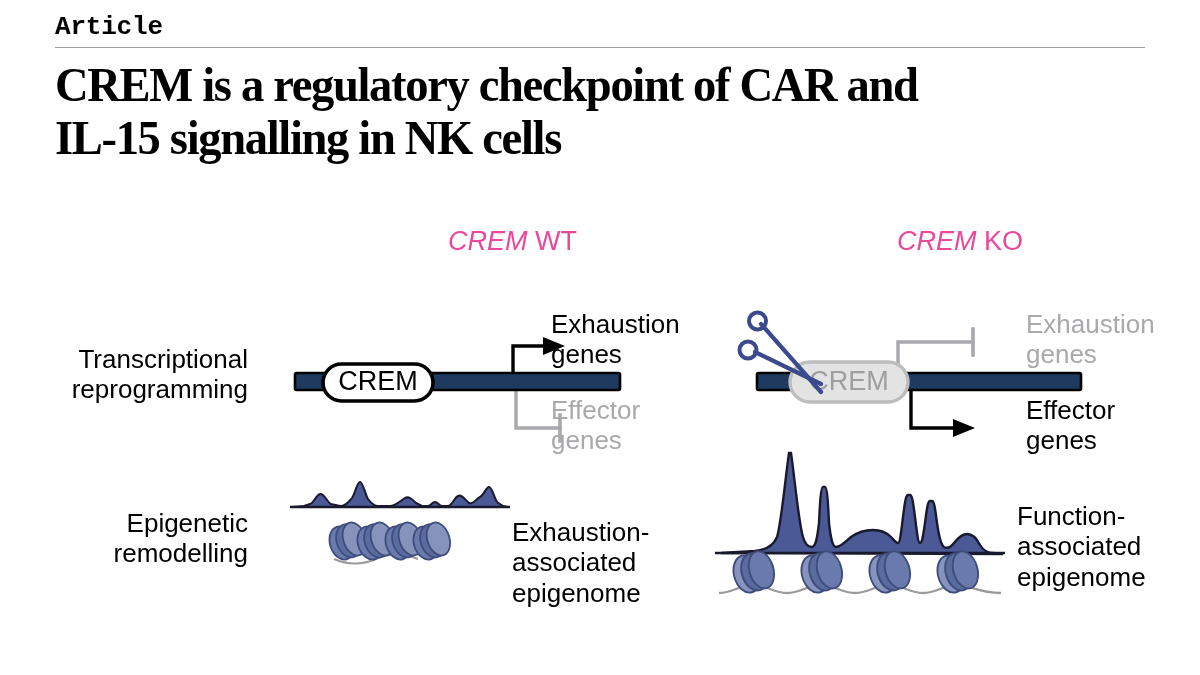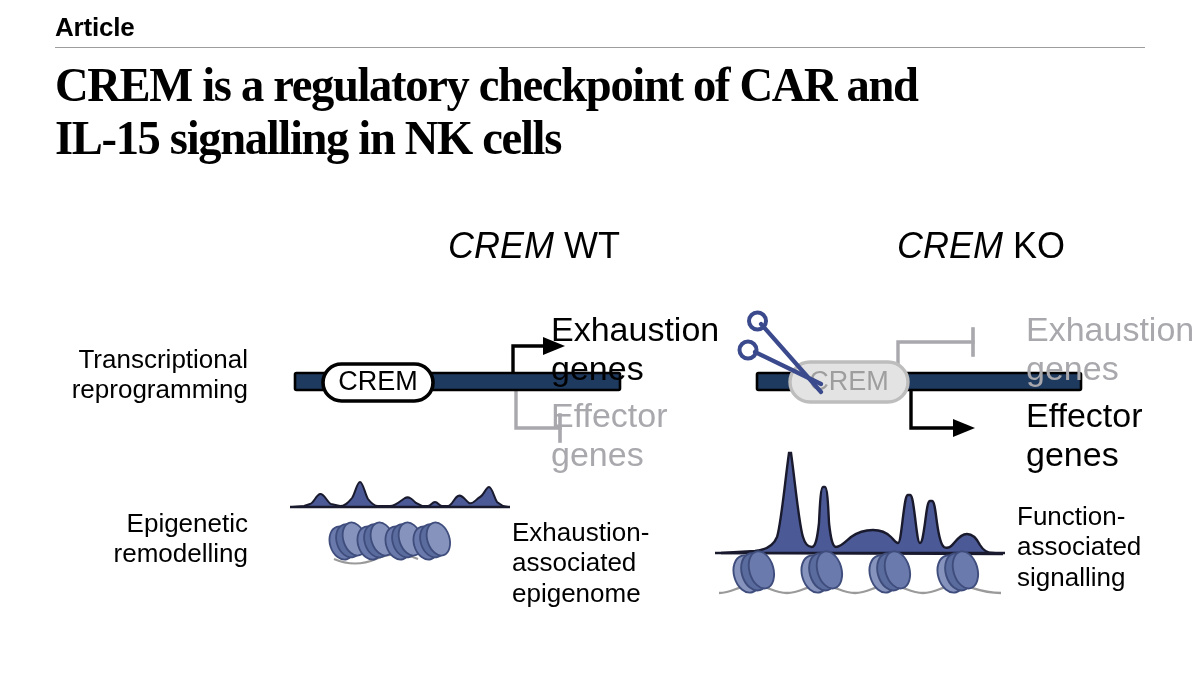--- a/index.html
+++ b/index.html
@@ -14,21 +14,21 @@
     color: #000000;
     overflow: hidden;
   }
 
   
   #header {
     position: absolute;
     left: 55px; top: 14px; width: 1090px;
   }
   #article-kicker {
-    font-family: Liberation Sans, sans-serif;
+    font-family: Liberation Mono, monospace;
     font-weight: bold;
     font-size: 26px;
     line-height: 1.05;
     letter-spacing: -0.2px;
     color: #000;
   }
   #header-rule {
     margin-top: 6px;
     border-top: 1.6px solid #9d9d9d;
     width: 1090px;
@@ -48,43 +48,43 @@
 
   
   #figure {
     position: absolute;
     left: 0; top: 196px;
     width: 1200px; height: 479px;
   }
 
   .col-header {
     position: absolute;
-    font-size: 36px;
+    font-size: 27px;
     line-height: 1;
     white-space: nowrap;
-    color: #000000;
+    color: #ec4899;
   }
   .col-header .gene-italic { font-style: italic; }
   #col-header-wt { left: 448px; top: 32px; }
   #col-header-ko { left: 885px; top: 32px; margin-left: 12px; }
 
   .row-label {
     position: absolute;
     text-align: right;
     font-size: 26px;
     line-height: 1.17;
     color: #000;
     white-space: pre-line;
   }
   #row-label-transcriptional { left: 8px; top: 148px; width: 240px; }
   #row-label-epigenetic      { left: 8px; top: 312px; width: 240px; }
 
   .pathway-label {
     position: absolute;
-    font-size: 34px;
+    font-size: 26px;
     line-height: 1.15;
     white-space: pre-line;
     color: #000;
   }
   .pathway-label.muted { color: #a8a8ad; }
 
   .epigenome-label {
     position: absolute;
     font-size: 26px;
     line-height: 1.17;
@@ -271,15 +271,15 @@
       <g transform="translate(236,133) rotate(-16)">
         <ellipse cx="0" cy="0" rx="13" ry="19" fill="#8694bd" stroke="#3f4d7d" stroke-width="1.9"></ellipse>
         <ellipse cx="8" cy="0" rx="13" ry="19" fill="#5a6b9e" stroke="#3f4d7d" stroke-width="1.9"></ellipse>
         <ellipse cx="15" cy="0" rx="12" ry="19" fill="#6b7aac" stroke="#3f4d7d" stroke-width="1.9"></ellipse>
       </g>
     </g>
   </svg>
 
   <div class="epigenome-label" id="label-ko-epigenome">Function-
 associated
-signalling</div>
+epigenome</div>
 
 </div>
 
 </body></html>

